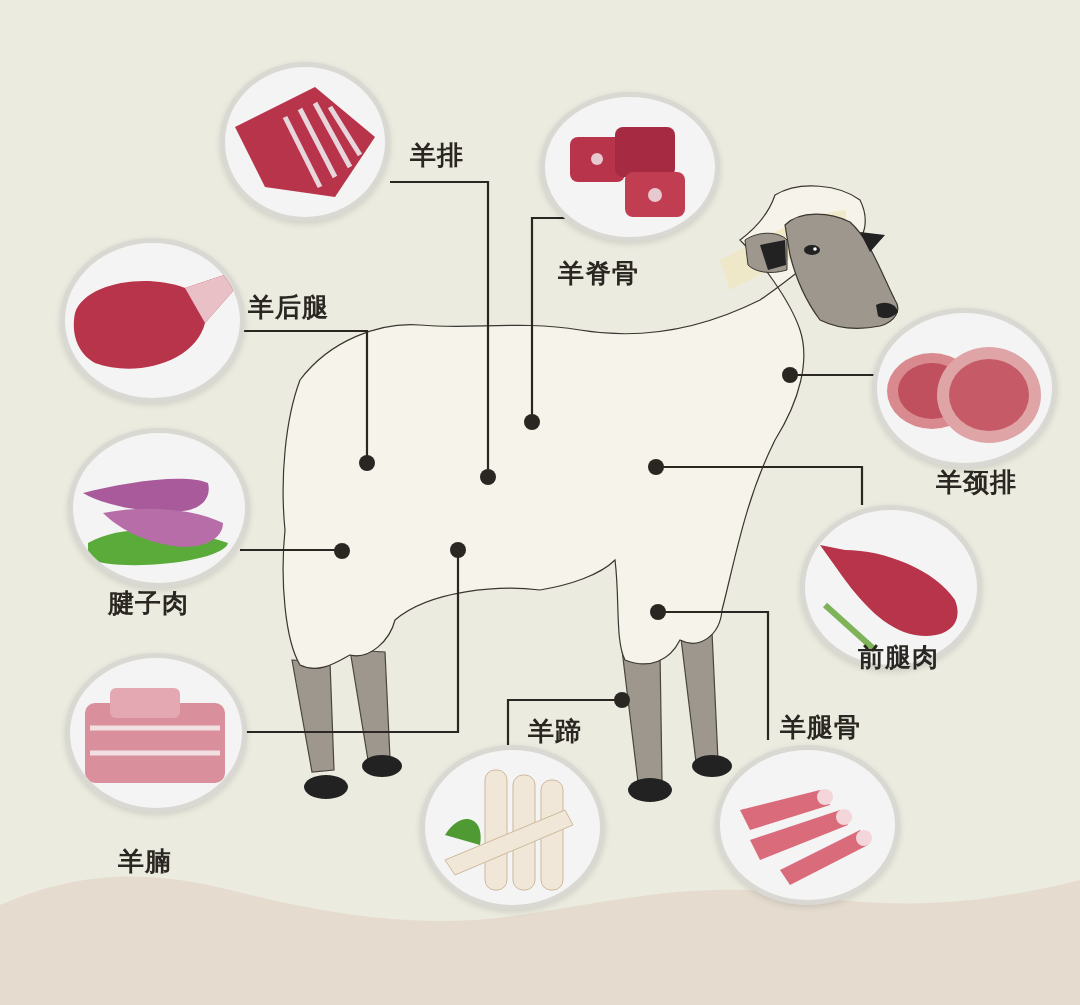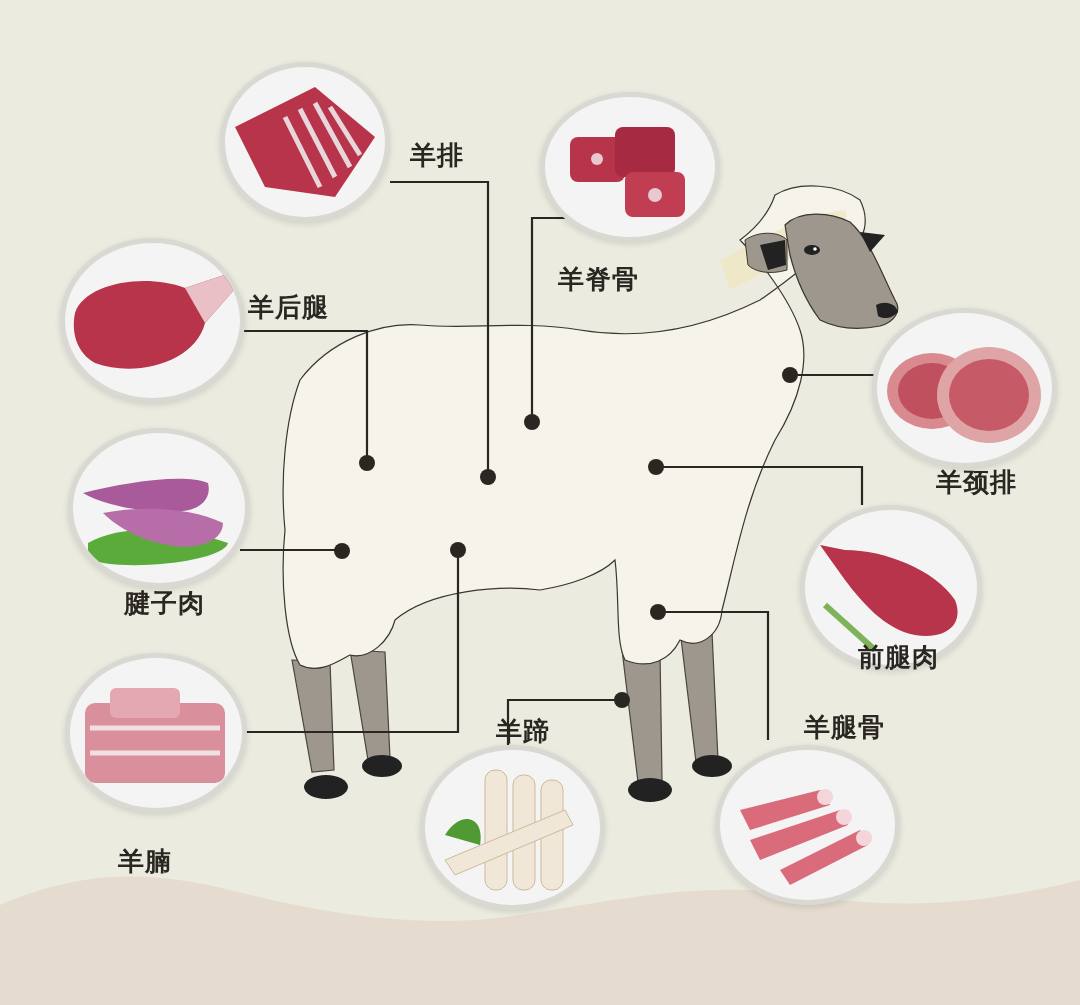--- a/index.html
+++ b/index.html
@@ -147,22 +147,22 @@
         </g>
         <g fill="#f3d5da">
           <circle cx="105" cy="47" r="8"></circle>
           <circle cx="124" cy="67" r="8"></circle>
           <circle cx="144" cy="88" r="8"></circle>
         </g>
       </svg>
   </div>
 
   <div class="label" style="left:410px;top:138px;">羊排</div>
-  <div class="label" style="left:558px;top:262px;">羊脊骨</div>
+  <div class="label" style="left:558px;top:256px;">羊脊骨</div>
   <div class="label" style="left:248px;top:290px;">羊后腿</div>
   <div class="label" style="left:936px;top:465px;">羊颈排</div>
-  <div class="label" style="left:124px;top:586px;text-align:center;">腱子肉</div>
+  <div class="label" style="left:108px;top:586px;text-align:center;">腱子肉</div>
   <div class="label" style="left:858px;top:640px;">前腿肉</div>
   <div class="label" style="left:118px;top:844px;">羊腩</div>
-  <div class="label" style="left:496px;top:714px;text-align:right;">羊蹄</div>
-  <div class="label" style="left:804px;top:710px;">羊腿骨</div>
+  <div class="label" style="left:528px;top:714px;text-align:right;">羊蹄</div>
+  <div class="label" style="left:780px;top:710px;">羊腿骨</div>
 
 </div>
 
 </body></html>

